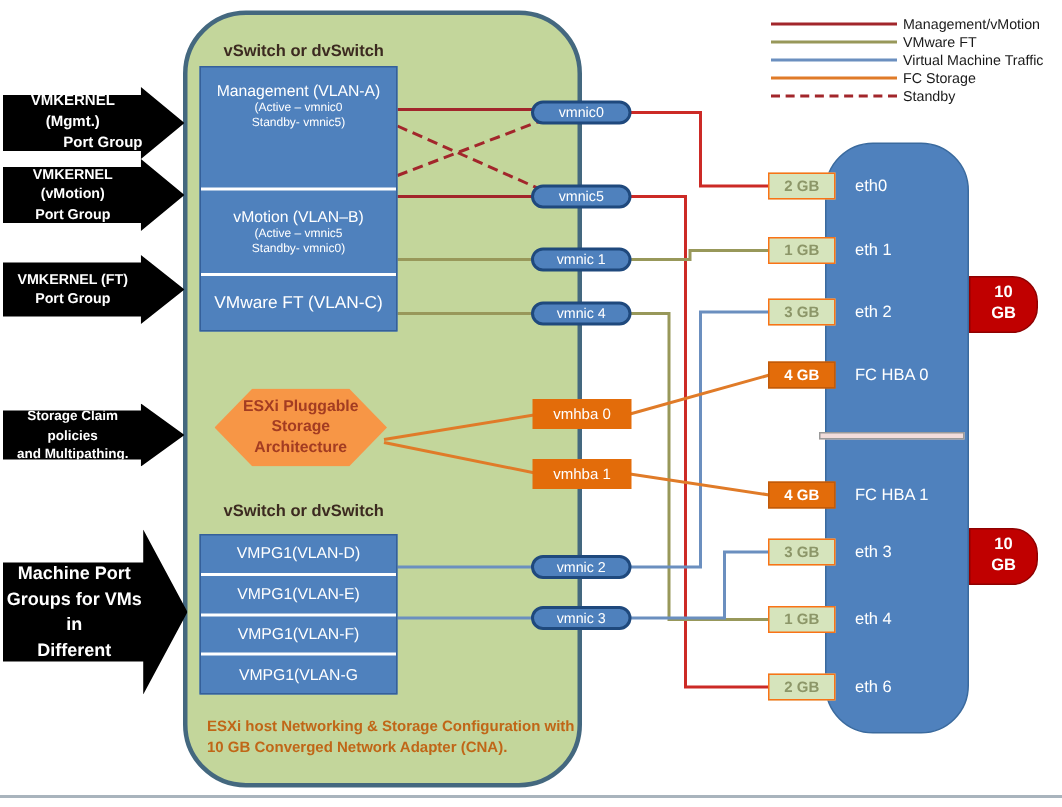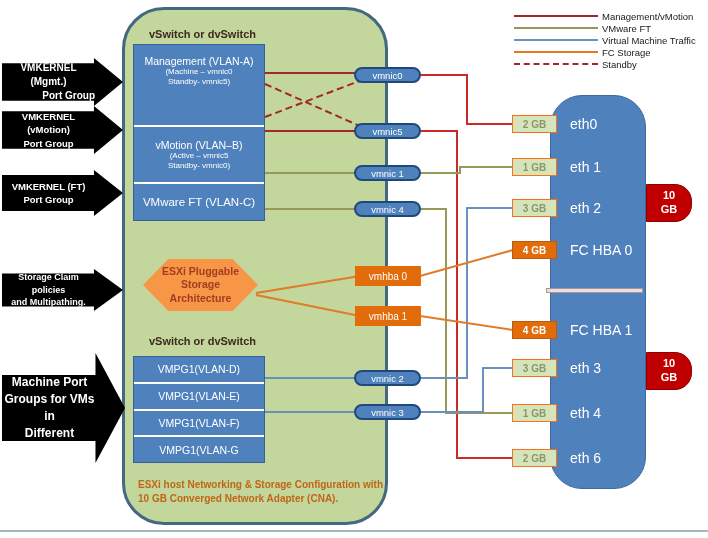--- a/index.html
+++ b/index.html
@@ -54,21 +54,21 @@
 
   
   .cna-box{left:550px;top:95px;width:96px;height:394px;background:#4f81bd;
     border:1px solid #3a6a9e;border-radius:32px;}
   .cna-separator{left:546px;top:288px;width:97px;height:5px;background:#f2dcdb;border:1px solid #9a9a9a;}
   .port-row{left:512px;width:140px;height:18px;display:flex;align-items:center;}
   .chip{width:45px;height:18px;display:flex;align-items:center;justify-content:center;
     font-size:10px;font-weight:bold;box-sizing:border-box;flex:0 0 45px;}
   .chip.eth{background:#d6e4bc;border:1px solid #f97316;color:#8c9668;}
   .chip.fc{background:#e36c0a;border:1px solid #c05a0a;color:#fff;}
-  .port-label{margin-left:13px;color:#fff;font-size:14px;white-space:nowrap;}
+  .port-label{margin-left:13px;color:#fff;font-size:11px;white-space:nowrap;}
   .uplink{left:646px;width:46px;height:38px;background:#c00000;border:1px solid #8f0000;
     border-radius:0 17px 17px 0;color:#fff;font-weight:bold;font-size:11px;line-height:1.25;
     display:flex;flex-direction:column;align-items:center;justify-content:center;}
 
   
   .caption{left:138px;top:478px;width:254px;color:#c06617;font-weight:bold;font-size:10px;line-height:1.35;}
   .bottom-rule{position:absolute;left:0;top:530px;width:708px;height:0;border-top:2px solid #a9b4bd;z-index:0;}
 </style>
 </head>
 <body>
@@ -141,21 +141,21 @@
     <div>Multiple Virtual</div>
     <div>Machine Port</div>
     <div>Groups for VMs in</div>
     <div>Different VLANs.</div>
   </div>
 
   <div class="node vswitch-title" style="left:149px;top:28px;">vSwitch or  dvSwitch</div>
   <div class="node pg-stack" style="left:133px;top:44px;width:132px;height:177px;">
     <div class="pg-section" style="flex:0 0 52px;">
       <div class="pg-name">Management (VLAN-A)</div>
-      <div class="pg-detail">(Machine – vmnic0</div>
+      <div class="pg-detail">(Active – vmnic0</div>
       <div class="pg-detail">Standby- vmnic5)</div>
     </div>
     <div class="pg-section" style="flex:0 0 55px;margin-top:28px;">
       <div class="pg-name">vMotion (VLAN–B)</div>
       <div class="pg-detail">(Active – vmnic5</div>
       <div class="pg-detail">Standby- vmnic0)</div>
     </div>
     <div class="pg-section" style="flex:1;">
       <div class="pg-name" style="font-size:11.5px;">VMware FT (VLAN-C)</div>
     </div>

